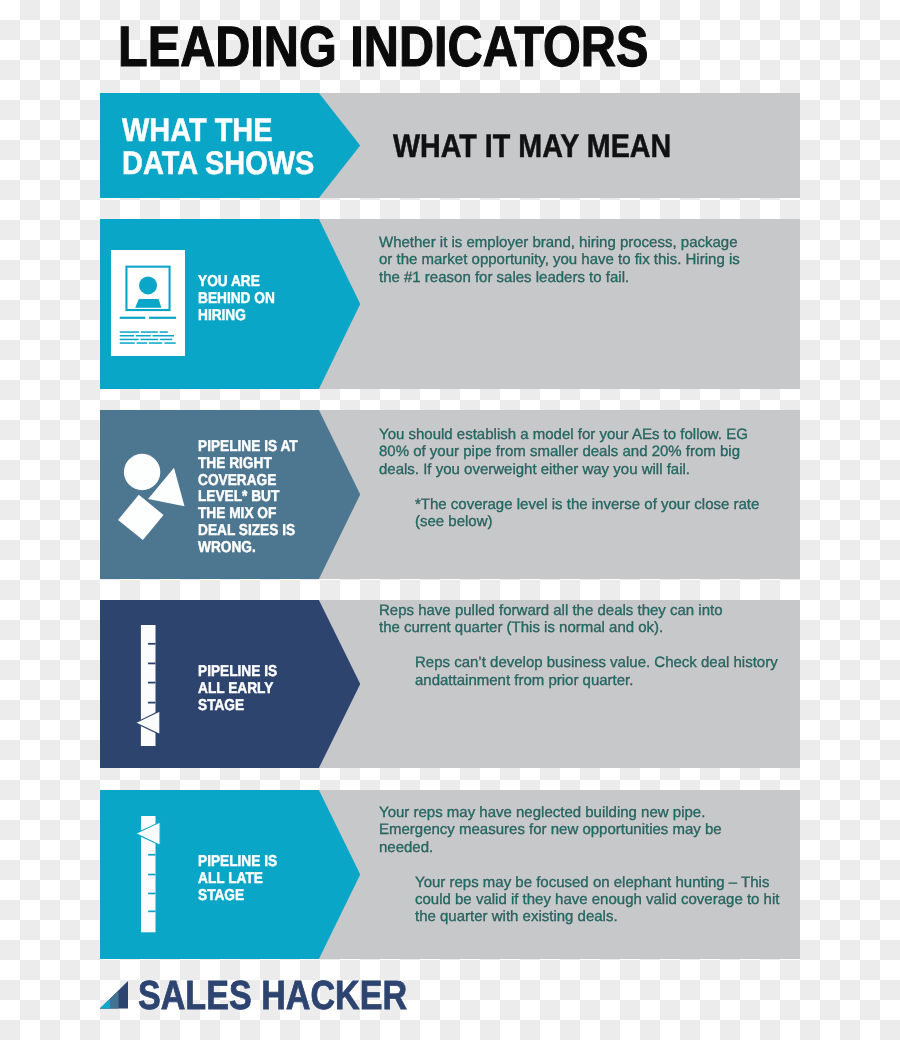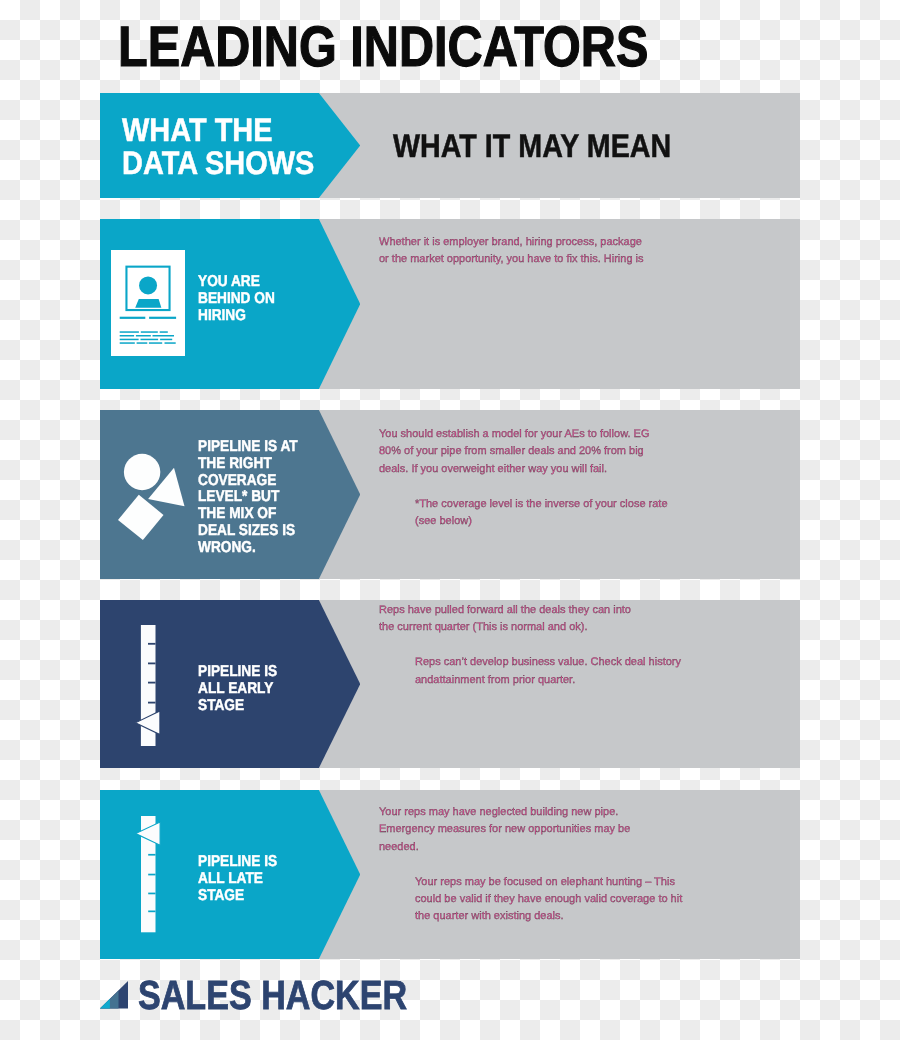--- a/index.html
+++ b/index.html
@@ -36,21 +36,21 @@
 
   
   #row1{top:219px;height:170px;}
   #row2{top:410px;height:169px;padding-left:21px;}
   #row3{top:600px;height:168px;}
   #row4{top:790px;height:169px;}
 
   .label{position:absolute;left:97.8px;color:#fff;font-weight:bold;font-size:15.65px;
          line-height:16.75px;white-space:nowrap;-webkit-text-stroke:0.45px #fff;
          transform:scaleX(0.875);transform-origin:0 0;}
-  .body{position:absolute;left:279px;color:#ec4899;font-size:11px;
+  .body{position:absolute;left:279px;color:#0f766e;font-size:15px;
         line-height:17.4px;width:408px;-webkit-text-stroke:0.28px #3f3f3f;}
   .body p{margin:0;}
   .body .tl{display:block;white-space:nowrap;}
   .body p + p{margin-top:17.4px;margin-left:36px;}
   .icon{position:absolute;}
   .l1{top:55px;} .l2{top:29px;} .l3{top:64px;} .l4{top:64px;}
   .b1{top:15px;} .b2{top:16px;} .b3{top:2px;} .b4{top:14px;}
 
   
   .footer{position:absolute;left:100px;top:978.5px;height:45px;}
@@ -107,20 +107,21 @@
     </svg>
     <div class="label l1">
         <div>YOU ARE</div>
         <div>BEHIND ON</div>
         <div>HIRING</div>
       </div>
     <div class="body b1">
         <p>
           <span class="tl">Whether it is employer brand, hiring process, package</span>
           <span class="tl">or the market opportunity, you have to fix this. Hiring is</span>
+          <span class="tl">the #1 reason for sales leaders to fail.</span>
         </p>
       </div>
   </div>
 
   <div class="row r2" id="row2">
     <div class="gray"></div>
     <svg class="chev" width="260.2" height="169" viewBox="0 0 260.2 169">
       <path d="M0 0 H218.9 L260.2 84.5 L218.9 169 H0 Z" fill="#4d7690"></path>
     </svg>
     <svg class="icon" style="left:18px;top:43px" width="68" height="88" viewBox="0 0 68 88">

